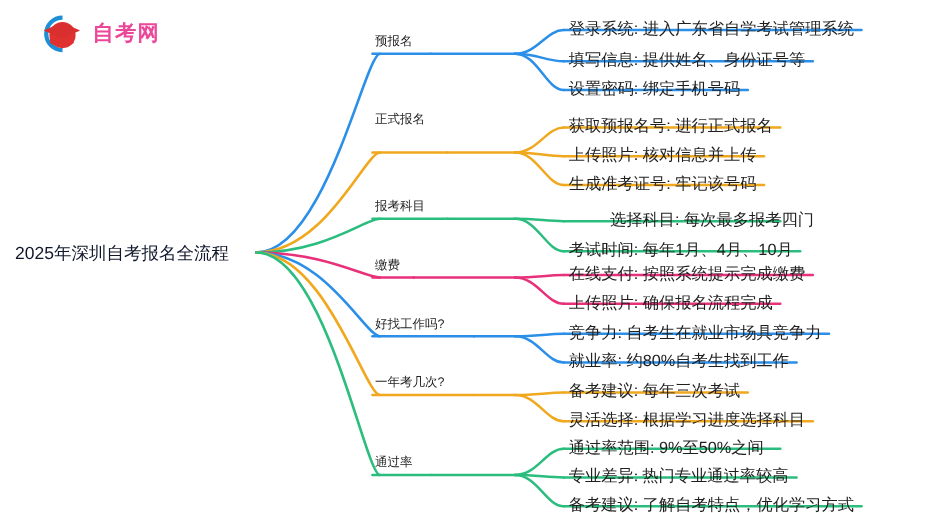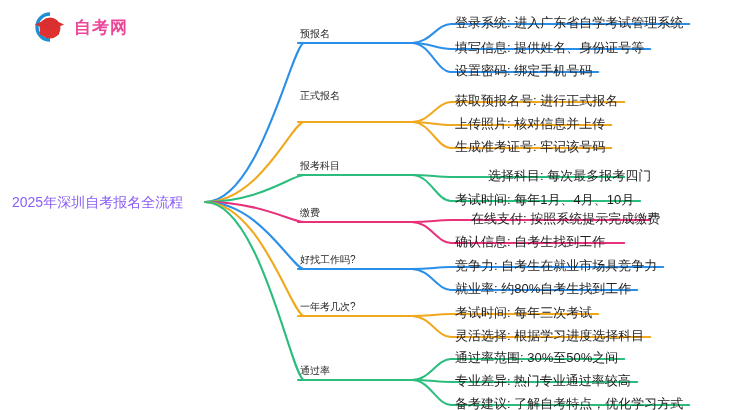--- a/index.html
+++ b/index.html
@@ -18,21 +18,21 @@
   .logo-mark{position:relative;width:40px;height:34px;flex:0 0 auto;}
   .logo-text{margin-left:6px;display:flex;flex-direction:column;justify-content:center;}
   .logo-title{font-size:17px;font-weight:bold;color:#ec4899;letter-spacing:1px;line-height:17px;
     font-family:"DejaVu Sans","Liberation Sans",sans-serif;}
   .logo-sub{font-size:8.5px;color:#7a7a7a;letter-spacing:.6px;line-height:11px;margin-top:3px;
     border-top:1px solid #d8d8d8;padding-top:2px;width:108px;
     font-family:"Liberation Sans",sans-serif;}
 
   
   .node{position:absolute;white-space:nowrap;color:#1f1f1f;}
-  .root{font-size:14px;line-height:16px;color:#8b5cf6;}
+  .root{font-size:14px;line-height:16px;color:#0f172a;}
   .branch{font-size:10px;line-height:16px;color:#1f1f1f;}
   .leaf{font-size:13px;line-height:15px;color:#1f1f1f;}
 </style>
 </head>
 <body>
 
 <div id="canvas">
 
   <div class="logo">
     <div class="logo-mark">
@@ -114,26 +114,26 @@
       <div class="node leaf" style="left: 455px; top: 40px;">填写信息: 提供姓名、身份证号等</div>
       <div class="node leaf" style="left: 455px; top: 63px;">设置密码: 绑定手机号码</div>
       <div class="node branch" style="left: 300px; top: 88px;">正式报名</div>
       <div class="node leaf" style="left: 455px; top: 93px;">获取预报名号: 进行正式报名</div>
       <div class="node leaf" style="left: 455px; top: 116px;">上传照片: 核对信息并上传</div>
       <div class="node leaf" style="left: 455px; top: 139px;">生成准考证号: 牢记该号码</div>
       <div class="node branch" style="left: 300px; top: 158px;">报考科目</div>
       <div class="node leaf" style="left: 455px; top: 168px; margin-left: 33px;">选择科目: 每次最多报考四门</div>
       <div class="node leaf" style="left: 455px; top: 192px;">考试时间: 每年1月、4月、10月</div>
       <div class="node branch" style="left: 300px; top: 205px;">缴费</div>
-      <div class="node leaf" style="left: 455px; top: 211px; margin-left: 16px;">在线支付: 按照系统提示完成缴费</div>
-      <div class="node leaf" style="left: 455px; top: 234px;">确认信息: 自考生找到工作</div>
+      <div class="node leaf" style="left: 455px; top: 211px;">在线支付: 按照系统提示完成缴费</div>
+      <div class="node leaf" style="left: 455px; top: 234px;">上传照片: 确保报名流程完成</div>
       <div class="node branch" style="left: 300px; top: 252px;">好找工作吗?</div>
       <div class="node leaf" style="left: 455px; top: 258px;">竞争力: 自考生在就业市场具竞争力</div>
       <div class="node leaf" style="left: 455px; top: 281px;">就业率: 约80%自考生找到工作</div>
       <div class="node branch" style="left: 300px; top: 299px;">一年考几次?</div>
-      <div class="node leaf" style="left: 455px; top: 305px;">考试时间: 每年三次考试</div>
+      <div class="node leaf" style="left: 455px; top: 305px;">备考建议: 每年三次考试</div>
       <div class="node leaf" style="left: 455px; top: 328px;">灵活选择: 根据学习进度选择科目</div>
       <div class="node branch" style="left: 300px; top: 363px;">通过率</div>
-      <div class="node leaf" style="left: 455px; top: 350px;">通过率范围: 30%至50%之间</div>
+      <div class="node leaf" style="left: 455px; top: 350px;">通过率范围: 9%至50%之间</div>
       <div class="node leaf" style="left: 455px; top: 373px; font-family: Liberation Serif, serif;">专业差异: 热门专业通过率较高</div>
       <div class="node leaf" style="left: 455px; top: 396px;">备考建议: 了解自考特点，优化学习方式</div>
     </div>
 </div>
 
 </body></html>

